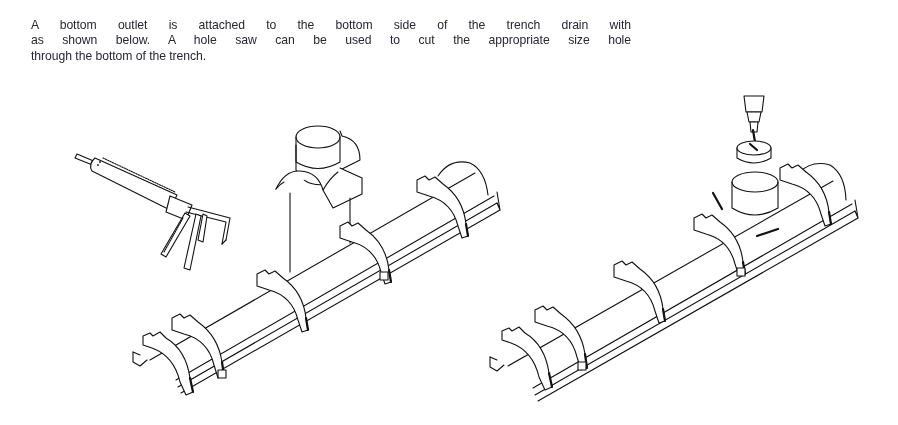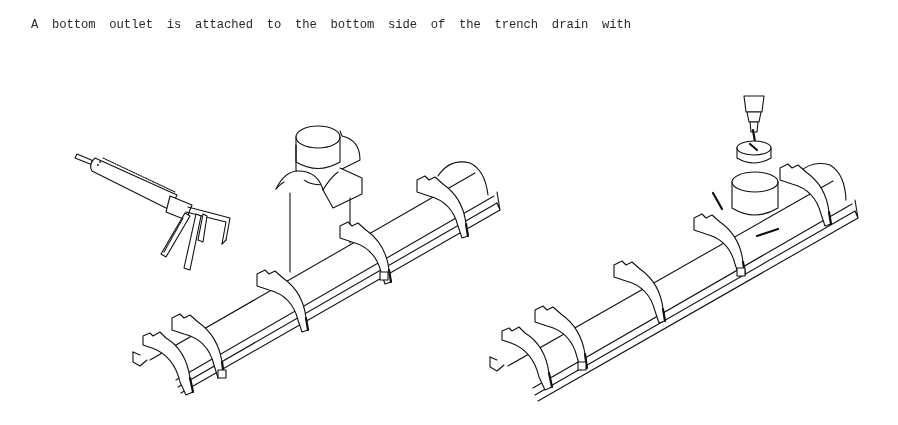--- a/index.html
+++ b/index.html
@@ -22,41 +22,42 @@
       font-size: 12.2px;
       line-height: 15.4px;
       color: #2a2530;
       text-align: justify;
       text-align-last: left;
       letter-spacing: -0.05px;
     }
     .line {
       display: block;
       white-space: nowrap;
-      font-family: Liberation Mono, monospace;
     }
     .line.just {
       text-align: justify;
       text-align-last: justify;
       white-space: normal;
     }
     svg.figure {
       position: absolute;
       left: 0;
       top: 0;
     }
     svg .s { stroke: #111; fill: none; stroke-width: 1.1; stroke-linejoin: round; stroke-linecap: round; }
     svg .sw { stroke: #111; fill: #fff; stroke-width: 1.1; stroke-linejoin: round; stroke-linecap: round; }
     svg .sb { stroke: #111; fill: none; stroke-width: 2.2; stroke-linecap: round; }
   </style>
 </head>
 <body>
 
 <div class="paragraph">
   <span class="line just">A bottom outlet is attached to the bottom side of the trench drain with</span>
+  <span class="line just">as shown below. A hole saw can be used to cut the appropriate size hole</span>
+  <span class="line">through the bottom of the trench.</span>
 </div>
 
 <svg class="figure" width="898" height="425" viewBox="0 0 898 425">
 
   <g>
 
     <g>
 
       <path class="sw" d="M77,154 L96,162 L95,166 L75,158 Z"></path>
 

